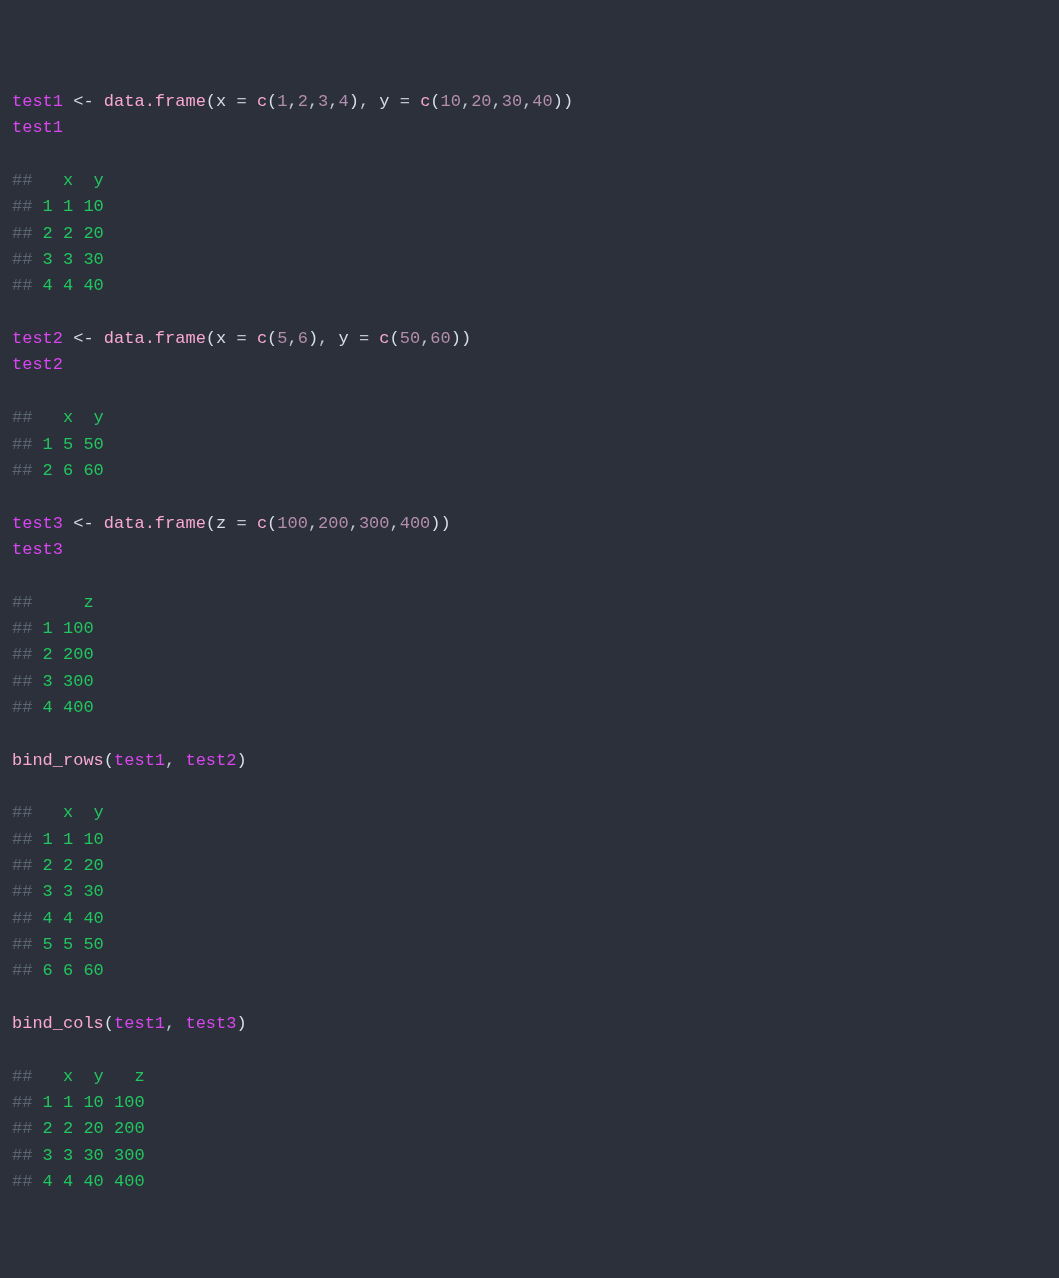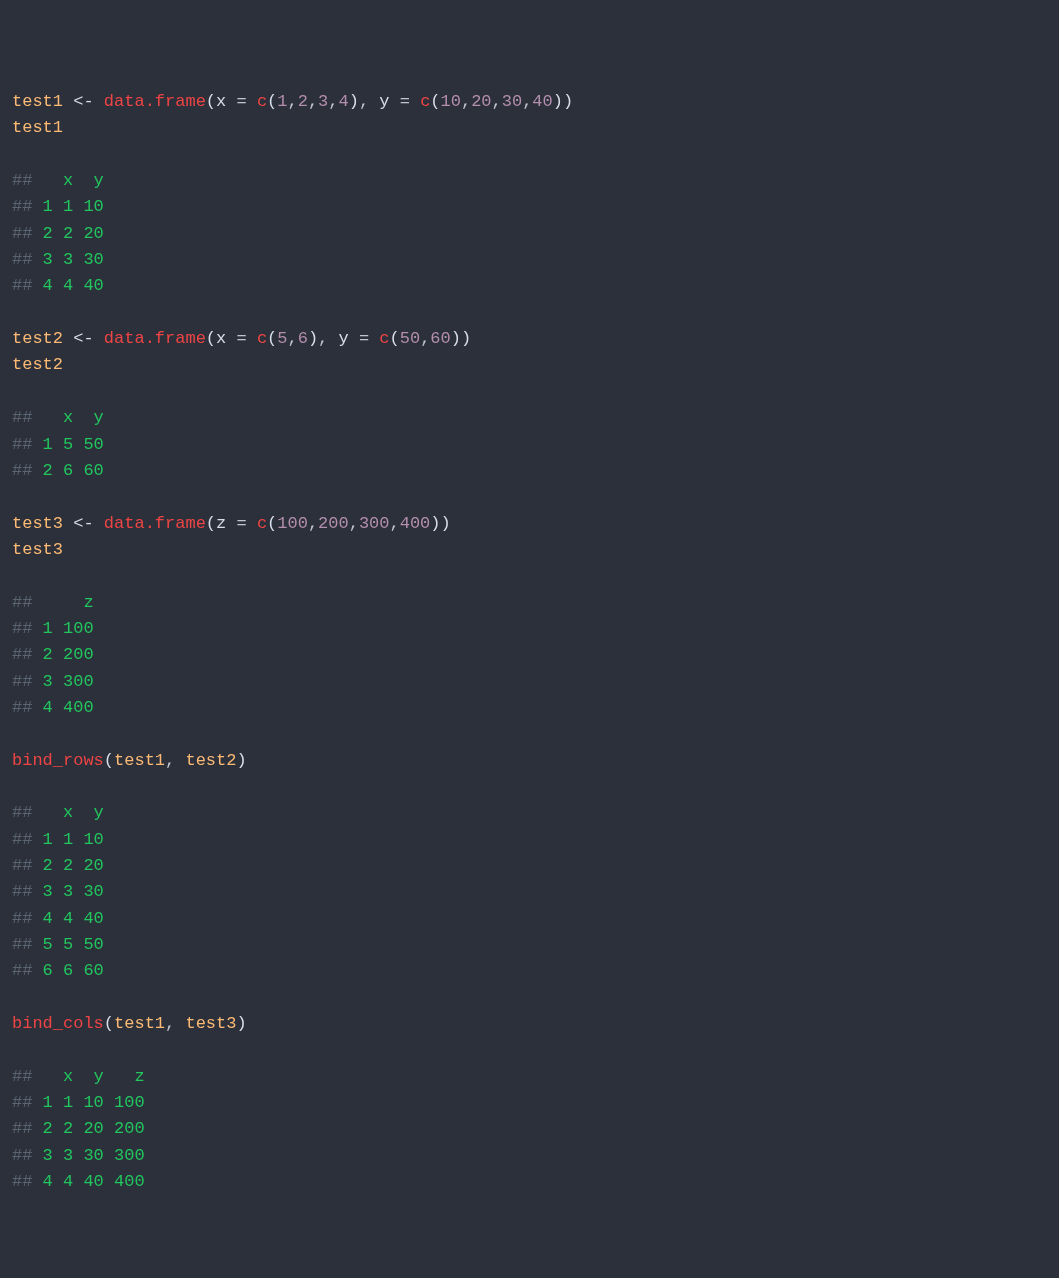--- a/index.html
+++ b/index.html
@@ -7,27 +7,27 @@
     color: #c0c5ce;
     font-family: "Consolas", "Monaco", "Courier New", monospace;
     font-size: 17px;
     line-height: 1.55;
     margin: 0;
     padding: 10px 12px;
     white-space: pre;
   }
   .code-line, .out-line { display:block; }
   .assign   { color: #d8dee9; }
-  .func     { color: #ef4444; }
+  .func     { color: #f9a8d4; }
   .paren    { color: #d8dee9; }
   .argname  { color: #d8dee9; }
   .eq       { color: #c0c5ce; }
   .num      { color: #b48ead; }
   .comma    { color: #c0c5ce; }
-  .ident    { color: #fdba74; }
+  .ident    { color: #d946ef; }
   .comment-hash { color: #5b6572; }
   .out-text { color: #22c55e; }
 </style>
 </head>
 <body>
 
 
 <div id="code-block"><span class="code-line"><span class="ident">test1</span><span class="assign"> &lt;- </span><span class="func">data.frame</span><span class="paren">(</span><span class="argname">x</span><span class="eq"> = </span><span class="func">c</span><span class="paren">(</span><span class="num">1</span><span class="comma">,</span><span class="num">2</span><span class="comma">,</span><span class="num">3</span><span class="comma">,</span><span class="num">4</span><span class="paren">)</span><span class="comma">, </span><span class="argname">y</span><span class="eq"> = </span><span class="func">c</span><span class="paren">(</span><span class="num">10</span><span class="comma">,</span><span class="num">20</span><span class="comma">,</span><span class="num">30</span><span class="comma">,</span><span class="num">40</span><span class="paren">))</span></span><span class="code-line"><span class="ident">test1</span></span><span class="code-line"> </span><span class="out-line"><span class="comment-hash">##</span><span class="out-text">   x  y</span></span><span class="out-line"><span class="comment-hash">##</span><span class="out-text"> 1 1 10</span></span><span class="out-line"><span class="comment-hash">##</span><span class="out-text"> 2 2 20</span></span><span class="out-line"><span class="comment-hash">##</span><span class="out-text"> 3 3 30</span></span><span class="out-line"><span class="comment-hash">##</span><span class="out-text"> 4 4 40</span></span><span class="code-line"> </span><span class="code-line"><span class="ident">test2</span><span class="assign"> &lt;- </span><span class="func">data.frame</span><span class="paren">(</span><span class="argname">x</span><span class="eq"> = </span><span class="func">c</span><span class="paren">(</span><span class="num">5</span><span class="comma">,</span><span class="num">6</span><span class="paren">)</span><span class="comma">, </span><span class="argname">y</span><span class="eq"> = </span><span class="func">c</span><span class="paren">(</span><span class="num">50</span><span class="comma">,</span><span class="num">60</span><span class="paren">))</span></span><span class="code-line"><span class="ident">test2</span></span><span class="code-line"> </span><span class="out-line"><span class="comment-hash">##</span><span class="out-text">   x  y</span></span><span class="out-line"><span class="comment-hash">##</span><span class="out-text"> 1 5 50</span></span><span class="out-line"><span class="comment-hash">##</span><span class="out-text"> 2 6 60</span></span><span class="code-line"> </span><span class="code-line"><span class="ident">test3</span><span class="assign"> &lt;- </span><span class="func">data.frame</span><span class="paren">(</span><span class="argname">z</span><span class="eq"> = </span><span class="func">c</span><span class="paren">(</span><span class="num">100</span><span class="comma">,</span><span class="num">200</span><span class="comma">,</span><span class="num">300</span><span class="comma">,</span><span class="num">400</span><span class="paren">))</span></span><span class="code-line"><span class="ident">test3</span></span><span class="code-line"> </span><span class="out-line"><span class="comment-hash">##</span><span class="out-text">     z</span></span><span class="out-line"><span class="comment-hash">##</span><span class="out-text"> 1 100</span></span><span class="out-line"><span class="comment-hash">##</span><span class="out-text"> 2 200</span></span><span class="out-line"><span class="comment-hash">##</span><span class="out-text"> 3 300</span></span><span class="out-line"><span class="comment-hash">##</span><span class="out-text"> 4 400</span></span><span class="code-line"> </span><span class="code-line"><span class="func">bind_rows</span><span class="paren">(</span><span class="ident">test1</span><span class="comma">, </span><span class="ident">test2</span><span class="paren">)</span></span><span class="code-line"> </span><span class="out-line"><span class="comment-hash">##</span><span class="out-text">   x  y</span></span><span class="out-line"><span class="comment-hash">##</span><span class="out-text"> 1 1 10</span></span><span class="out-line"><span class="comment-hash">##</span><span class="out-text"> 2 2 20</span></span><span class="out-line"><span class="comment-hash">##</span><span class="out-text"> 3 3 30</span></span><span class="out-line"><span class="comment-hash">##</span><span class="out-text"> 4 4 40</span></span><span class="out-line"><span class="comment-hash">##</span><span class="out-text"> 5 5 50</span></span><span class="out-line"><span class="comment-hash">##</span><span class="out-text"> 6 6 60</span></span><span class="code-line"> </span><span class="code-line"><span class="func">bind_cols</span><span class="paren">(</span><span class="ident">test1</span><span class="comma">, </span><span class="ident">test3</span><span class="paren">)</span></span><span class="code-line"> </span><span class="out-line"><span class="comment-hash">##</span><span class="out-text">   x  y   z</span></span><span class="out-line"><span class="comment-hash">##</span><span class="out-text"> 1 1 10 100</span></span><span class="out-line"><span class="comment-hash">##</span><span class="out-text"> 2 2 20 200</span></span><span class="out-line"><span class="comment-hash">##</span><span class="out-text"> 3 3 30 300</span></span><span class="out-line"><span class="comment-hash">##</span><span class="out-text"> 4 4 40 400</span></span></div>
 
 

